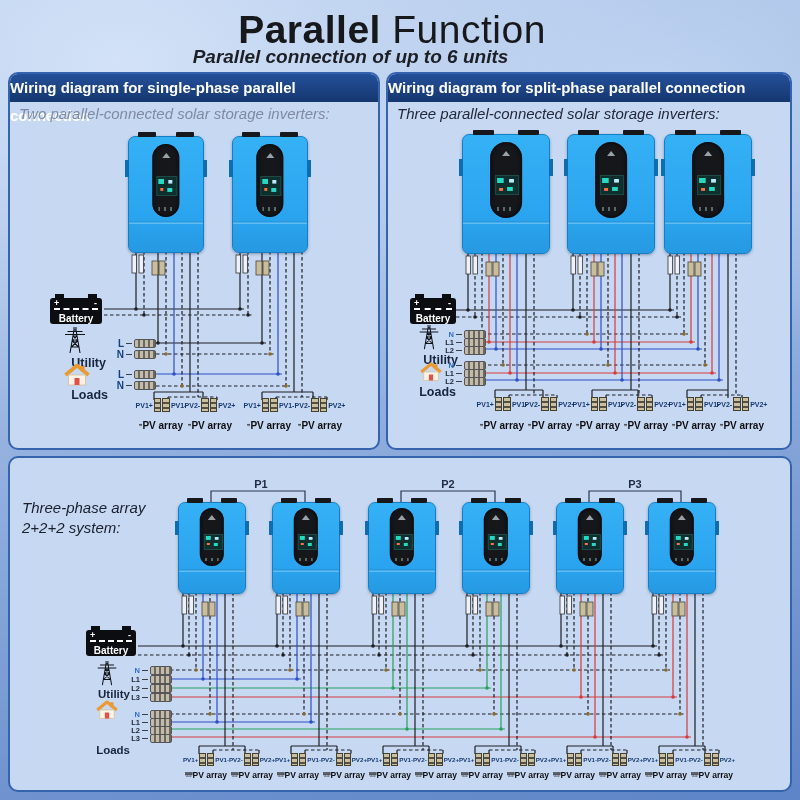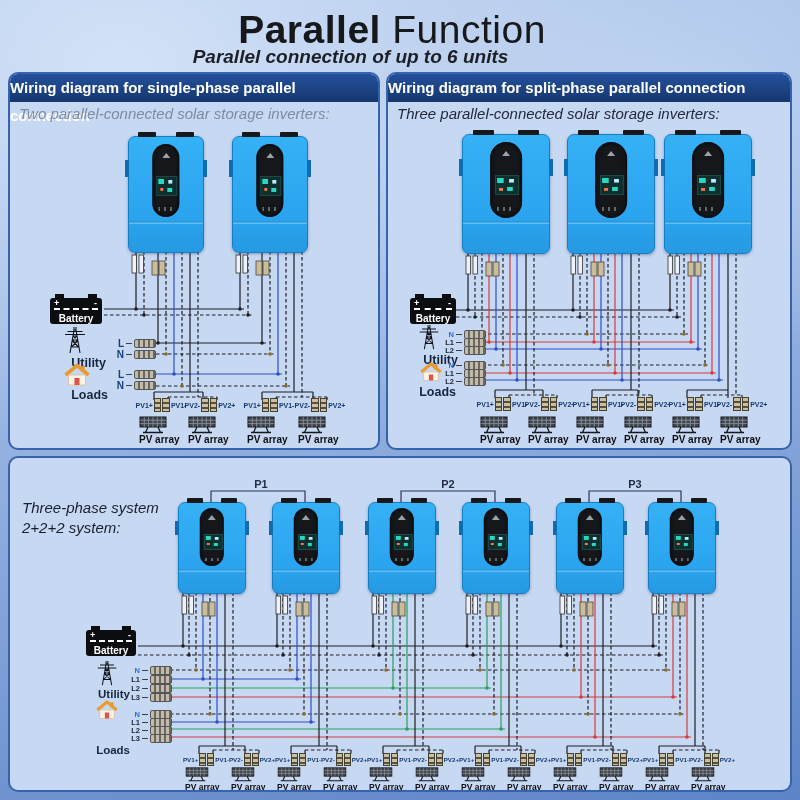--- a/index.html
+++ b/index.html
@@ -61,21 +61,21 @@
   .rows-p2{--rh:8px;--rf:7.5px}
   .rows-p3{--rh:9px;--rf:7.5px}
   .rows-p3b{--rh:8px;--rf:7.5px}
 
   
   .pv-groups{position:absolute;display:flex}
   .pv-group{display:flex;align-items:center;justify-content:center;gap:1px;font-weight:bold;color:#173a72;white-space:nowrap}
   .pvbreaker{display:flex;gap:1px}
   .pvbreaker i{display:block;width:5.5px;height:12px;border:1px solid #45412f;background:repeating-linear-gradient(180deg,#cbbf9e 0 3px,#55503f 3px 5px)}
   .pv-arrays{position:absolute;display:flex}
-  .pv-array{display:flex;flex-direction:column;}
+  .pv-array{display:flex;align-items:center}
   .pva-label{font-weight:bold;color:#0e0f12;white-space:nowrap}
   .pg-12 .pv-group{width:44px;font-size:7px}
   .pg-12 .pv-group:nth-child(2){margin-left:5px}
   .pg-12 .pv-group:nth-child(3){margin-left:15px}
   .pg-12 .pv-group:nth-child(4){margin-left:7px}
   .pa-12 .pv-array{width:44px}
   .pa-12 .pv-array:nth-child(2){margin-left:5px}
   .pa-12 .pv-array:nth-child(3){margin-left:15px}
   .pa-12 .pv-array:nth-child(4){margin-left:7px}
   .pg-p2{gap:4px}.pg-p2 .pv-group{width:44px;font-size:7px}
@@ -595,21 +595,21 @@
           <path d="M1 4.3 H27 M1 7.6 H27 M5.3 1 V11 M9.6 1 V11 M14 1 V11 M18.3 1 V11 M22.6 1 V11" stroke="#9aa0a8" stroke-width="0.7"></path>
           <path d="M9 11 L6.5 16.5 M19 11 L21.5 16.5 M4 16.5 H24" stroke="#15171b" stroke-width="1.3" fill="none"></path>
         </svg>
       <div class="pva-label">PV array</div>
     </div>
     </div>
 </section>
 
 <section class="panel" style="left:8px;top:456px;width:784px;height:336px">
   <div class="side-note">
-    <div>Three-phase system</div>
+    <div>Three-phase array</div>
     <div>2+2+2 system:</div>
   </div>
   <svg class="wires" id="wires-p3" width="784" height="336" viewBox="0 0 784 336">
       <line x1="128" y1="188" x2="647" y2="188" stroke="#1d1f24" stroke-width="1.2"></line>
       <line x1="128" y1="197" x2="653" y2="197" stroke="#1d1f24" stroke-width="1.2" stroke-dasharray="3.5 2.5"></line>
       <line x1="160" y1="212" x2="660" y2="212" stroke="#1d1f24" stroke-width="1.2" stroke-dasharray="3.5 2.5"></line>
       <line x1="160" y1="221" x2="291" y2="221" stroke="#2e4fc8" stroke-width="1.2"></line>
       <line x1="160" y1="230" x2="481" y2="230" stroke="#27a15c" stroke-width="1.2"></line>
       <line x1="160" y1="239" x2="667" y2="239" stroke="#d63c3c" stroke-width="1.2"></line>
       <line x1="160" y1="256" x2="674" y2="256" stroke="#1d1f24" stroke-width="1.2" stroke-dasharray="3.5 2.5"></line>

